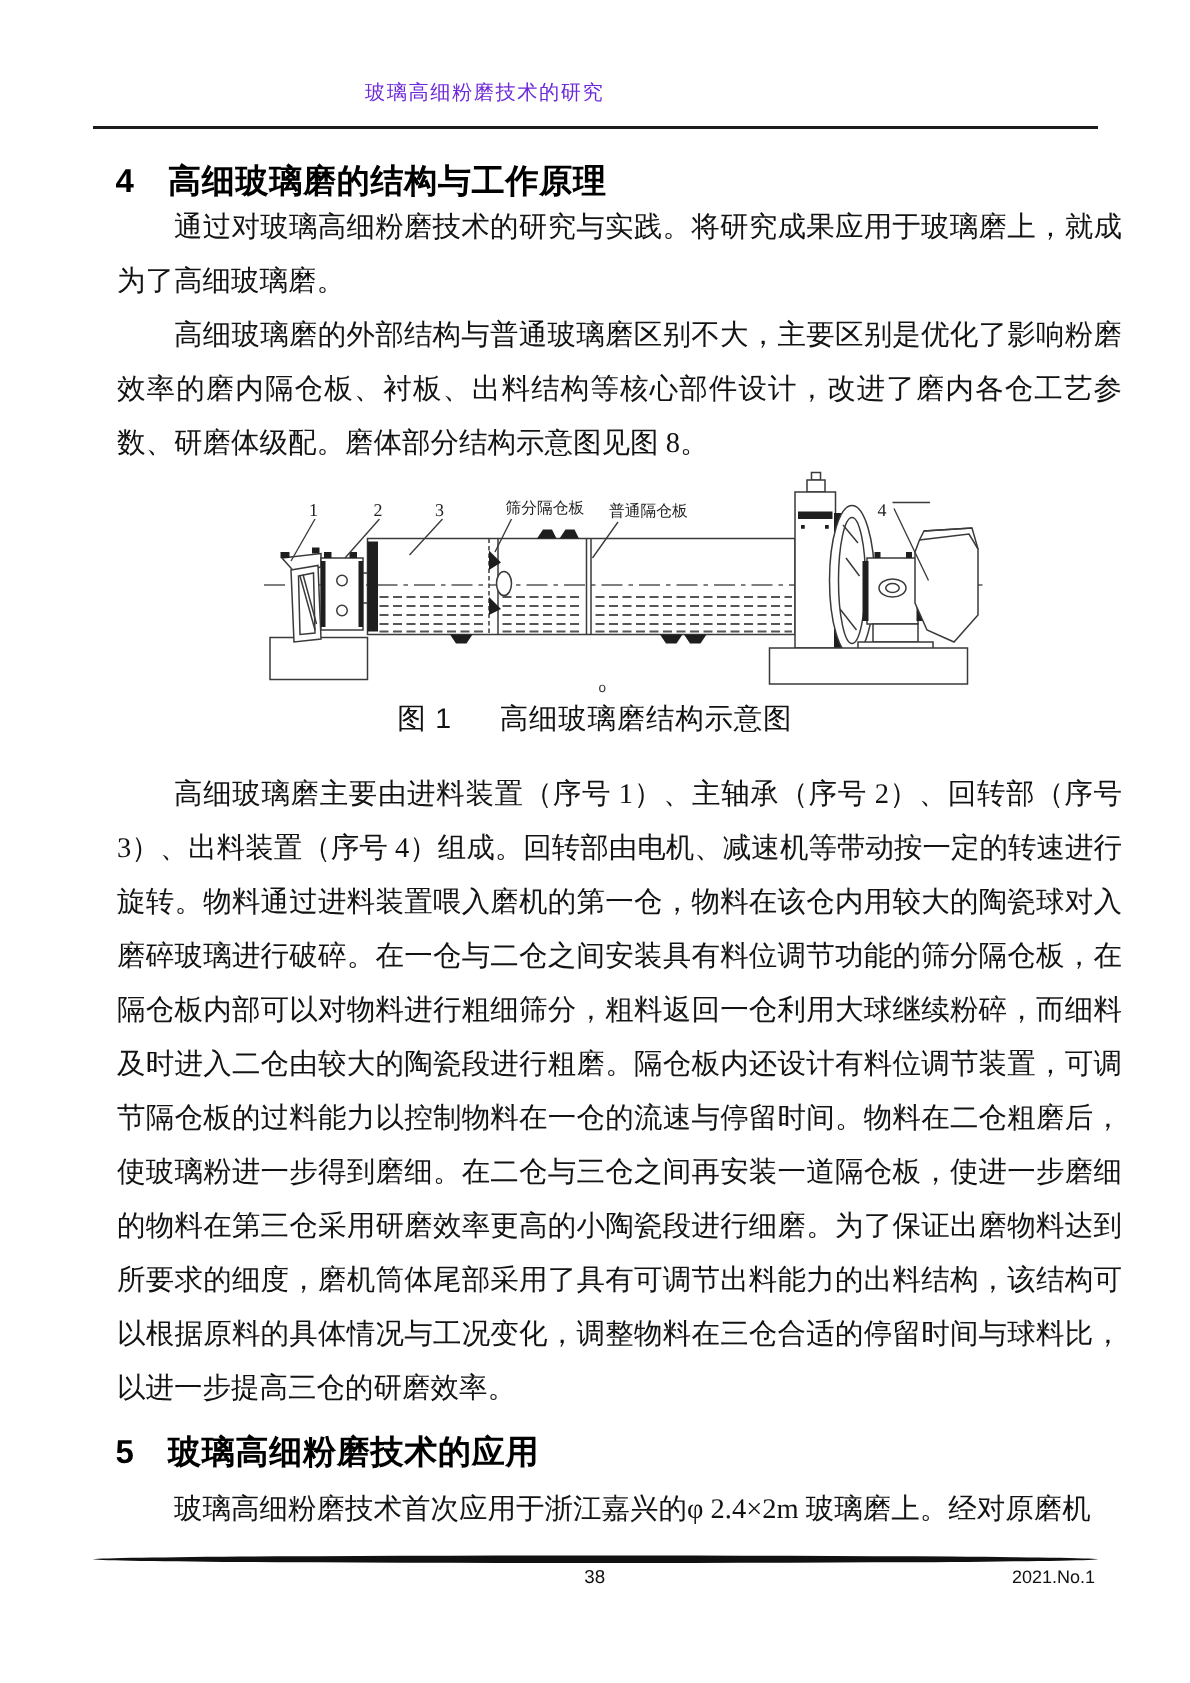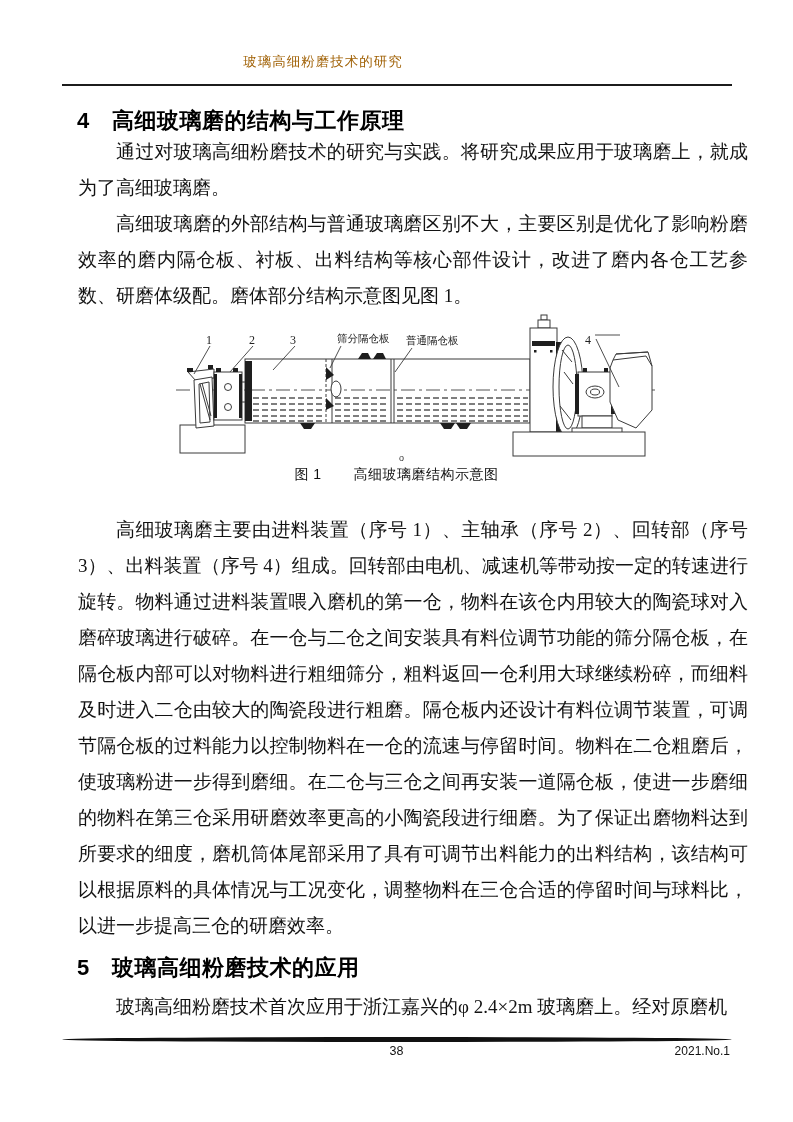--- a/index.html
+++ b/index.html
@@ -2,21 +2,21 @@
 <html><head>
 <meta charset="utf-8">
 <style>
   html,body { margin:0; padding:0; background:#fff; }
   .page {
     position:relative; width:793px; height:1122px; background:#ffffff;
     font-family:"Liberation Serif","DejaVu Sans",serif; color:#151515; overflow:hidden;
   }
   .running-header {
     position:absolute; top:53px; left:0; width:646px; text-align:center;
-    font-size:13.5px; letter-spacing:1px; color:#a16207;
+    font-size:13.5px; letter-spacing:1px; color:#6d28d9;
   }
   .header-rule {
     position:absolute; top:84px; left:62px; width:670px; height:2px; background:#1c1c1c;
   }
   .sec-heading {
     position:absolute; left:62px; margin:15px;
     font-family:"Liberation Sans","DejaVu Sans",sans-serif;
     font-weight:700; font-size:22px; color:#000; letter-spacing:0.5px;
     white-space:nowrap;
   }
@@ -27,21 +27,21 @@
     color:#131313;
   }
   .figure-wrap { position:absolute; left:158px; top:310px; width:505px; height:152px; }
   .figure-wrap svg { display:block; }
   .fig-artifact {
     position:absolute; left:399px; top:453px; font-size:9px; color:#333;
     font-family:"Liberation Sans",sans-serif;
   }
   .fig-caption {
     position:absolute; top:466px; left:0; width:793px; text-align:center;
-    font-size:14px; font-family:"Liberation Sans","DejaVu Sans",sans-serif;
+    font-size:19px; font-family:"Liberation Sans","DejaVu Sans",sans-serif;
     font-weight:500; color:#111; letter-spacing:0.5px;
   }
   .cap-gap { display:inline-block; width:32px; }
   .footer-rule {
     position:absolute; left:62px; top:1037px; width:670px; height:5px;
     background:#111; border-radius:50%;
   }
   .footer-page {
     position:absolute; top:1044px; left:0; width:793px; text-align:center;
     font-size:12.5px; font-family:"Liberation Sans",sans-serif; color:#111;
@@ -66,21 +66,21 @@
 <div class="page">
 
   <div class="running-header">玻璃高细粉磨技术的研究</div>
   <div class="header-rule"></div>
 
   <h2 class="sec-heading" style="top:91px">
     <span class="sec-num">4</span><span>高细玻璃磨的结构与工作原理</span>
   </h2>
 
   <p class="body-para" style="top:118px">通过对玻璃高细粉磨技术的研究与实践。将研究成果应用于玻璃磨上，就成为了高细玻璃磨。</p>
-  <p class="body-para" style="top:190px">高细玻璃磨的外部结构与普通玻璃磨区别不大，主要区别是优化了影响粉磨效率的磨内隔仓板、衬板、出料结构等核心部件设计，改进了磨内各仓工艺参数、研磨体级配。磨体部分结构示意图见图 1。</p>
+  <p class="body-para" style="top:190px">高细玻璃磨的外部结构与普通玻璃磨区别不大，主要区别是优化了影响粉磨效率的磨内隔仓板、衬板、出料结构等核心部件设计，改进了磨内各仓工艺参数、研磨体级配。磨体部分结构示意图见图 8。</p>
 
   <div class="figure-wrap">
     <svg width="505" height="152" viewBox="0 0 505 152">
 
       <path d="M18,80 H497" stroke="#555" stroke-width="1" stroke-dasharray="14 4 3 4" fill="none"></path>
 
       <rect x="22" y="115" width="65" height="28" class="mill-fill-white"></rect>
 
       <g>
         <path d="M30,62 L56,59 L56,68 L38,71 Z" class="mill-fill-white"></path>

